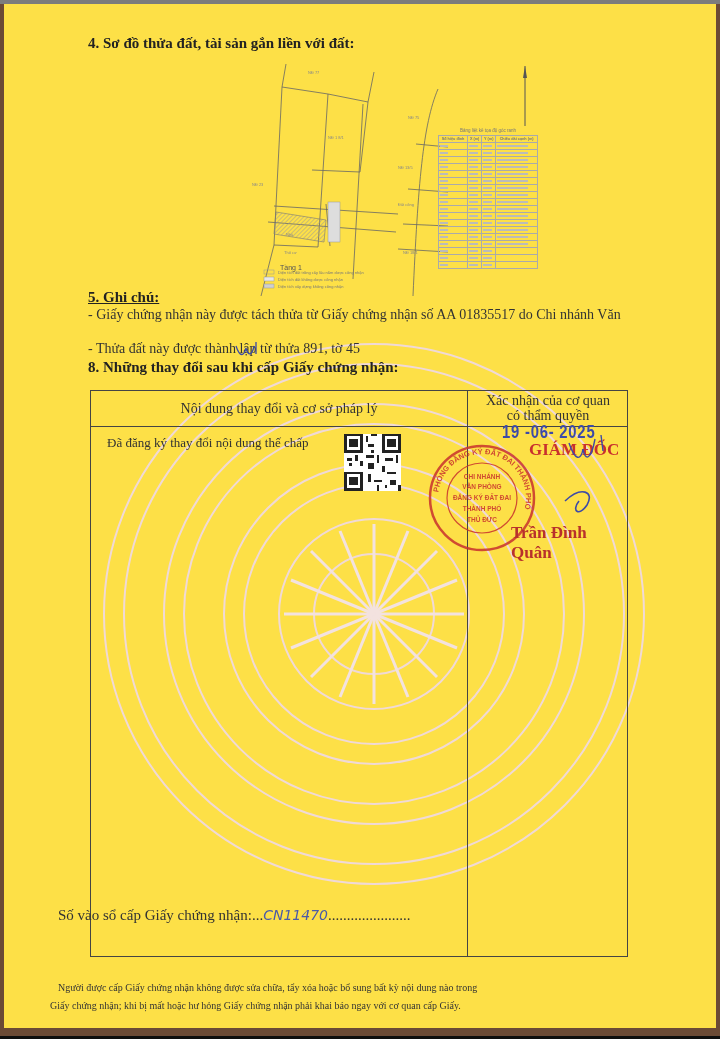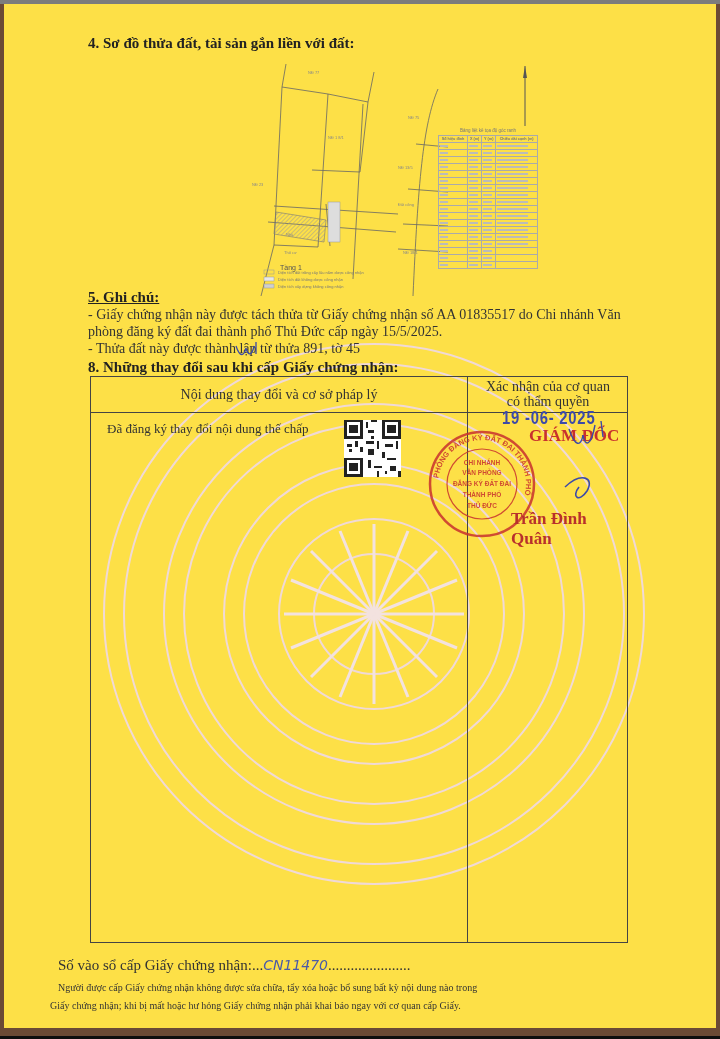--- a/index.html
+++ b/index.html
@@ -27,21 +27,21 @@
   .note-line { position: absolute; font-size: 14px; color: #333; white-space: nowrap; }
   
   .map { position: absolute; left: 244px; top: 60px; width: 200px; height: 232px; }
   .coord-table-wrap { position: absolute; left: 434px; top: 124px; width: 100px; }
   .coord-title { font-family: "Liberation Sans", sans-serif; font-size: 4.5px; color: #777; text-align: center; margin-bottom: 2px; }
   table.coord { border-collapse: collapse; width: 100%; font-family: "Liberation Sans", sans-serif; font-size: 3.8px; color: #777; }
   table.coord td, table.coord th { border: 0.5px solid #aaa; height: 7px; padding: 0 1px; }
   .blurbar { display: inline-block; height: 2px; background: #bbb; width: 80%; vertical-align: middle; }
   .north { position: absolute; left: 518px; top: 62px; width: 6px; height: 60px; }
   
-  .t6 { position: absolute; left: 86px; top: 372px; width: 538px; height: 567px; border: 1px solid #444; }
+  .t6 { position: absolute; left: 86px; top: 386px; width: 538px; height: 567px; border: 1px solid #444; }
   .t6 .vdiv { position: absolute; left: 376px; top: 0; width: 1px; height: 100%; background: #444; }
   .t6 .hdiv { position: absolute; left: 0; top: 35px; width: 100%; height: 1px; background: #444; }
   .t6 .h1 { position: absolute; left: 0; top: 0; width: 376px; height: 35px; display: flex; align-items: center; justify-content: center; font-size: 14px; color: #333; }
   .t6 .h2 { position: absolute; left: 377px; top: 2px; width: 160px; height: 33px; text-align: center; font-size: 14px; line-height: 15px; color: #333; }
   .t6 .c1 { position: absolute; left: 16px; top: 44px; font-size: 13px; color: #333; }
   .qr { position: absolute; left: 253px; top: 40px; width: 57px; height: 62px; }
   .stamp-date { position: absolute; left: 411px; top: 30px; font-family: "Liberation Sans", sans-serif; font-size: 19px; font-weight: bold; color: #3c4aa8; letter-spacing: 1px; transform: scaleX(0.78); transform-origin: left; }
   .stamp-title { position: absolute; left: 438px; top: 49px; font-size: 17px; font-weight: bold; color: #c8302e; }
   .stamp-seal { position: absolute; left: 336px; top: 52px; width: 110px; height: 110px; }
   .signer { position: absolute; left: 420px; top: 132px; font-size: 17px; color: #b8302c; font-weight: bold; }
@@ -264,21 +264,20 @@
               <td><span class="blurbar"></span></td>
               <td><span class="blurbar"></span></td>
               <td><span class="blurbar" style="width: 0px;"></span></td>
             </tr>
           </tbody>
       </table>
     </div>
 
     <div class="h-section" style="left:84px; top:285px;text-decoration:underline;">5. Ghi chú:</div>
     <div class="note-line" style="left:84px; top:303px;">- Giấy chứng nhận này được tách thửa từ Giấy chứng nhận số AA 01835517 do Chi nhánh Văn</div>
-    <div class="note-line" style="left:84px; top:320px;">phòng đăng ký đất đai thành phố Thủ Đức cấp ngày 15/5/2025.</div>
     <div class="note-line" style="left:84px; top:337px;">- Thửa đất này được thành lập từ thửa 891, tờ 45</div>
     <svg class="sig" style="left:230px; top:336px; width:26px; height:18px;" viewBox="0 0 26 18">
       <path d="M2,6 C6,18 10,16 12,8 C14,16 18,16 20,6 M22,2 L22,14" fill="none" stroke="#3c4aa8" stroke-width="1.3"></path>
     </svg>
 
     <div class="h-section" style="left:84px; top:355px;">8. Những thay đổi sau khi cấp Giấy chứng nhận:</div>
 
     <div class="t6">
       <div class="vdiv"></div>
       <div class="hdiv"></div>
@@ -348,21 +347,21 @@
       </svg>
 
       <svg class="sig" style="left:470px; top:40px; width:60px; height:110px;" viewBox="0 0 60 110">
         <path d="M8,12 C14,30 20,30 22,18 C24,30 30,30 34,8 M40,4 L42,20" fill="none" stroke="#3c4aa8" stroke-width="1.4"></path>
         <path d="M4,70 C20,55 34,60 26,74 C18,86 10,80 18,70" fill="none" stroke="#3c4aa8" stroke-width="1.6"></path>
       </svg>
 
       <div class="signer">Trần Đình Quân</div>
     </div>
 
-    <div class="footer-line" style="left:54px; top:953px;">
+    <div class="footer-line" style="left:54px; top:903px;">
       <span>Số vào sổ cấp Giấy chứng nhận:...</span><span class="hand">CN11470</span><span>......................</span>
     </div>
     <div class="warn" style="left:54px; top:978px;">Người được cấp Giấy chứng nhận không được sửa chữa, tẩy xóa hoặc bổ sung bất kỳ nội dung nào trong</div>
     <div class="warn" style="left:46px; top:996px;text-align:center;">Giấy chứng nhận; khi bị mất hoặc hư hỏng Giấy chứng nhận phải khai báo ngay với cơ quan cấp Giấy.</div>
   </div>
 
   <div class="bottomband"></div>
 </div>
 
 </body></html>

